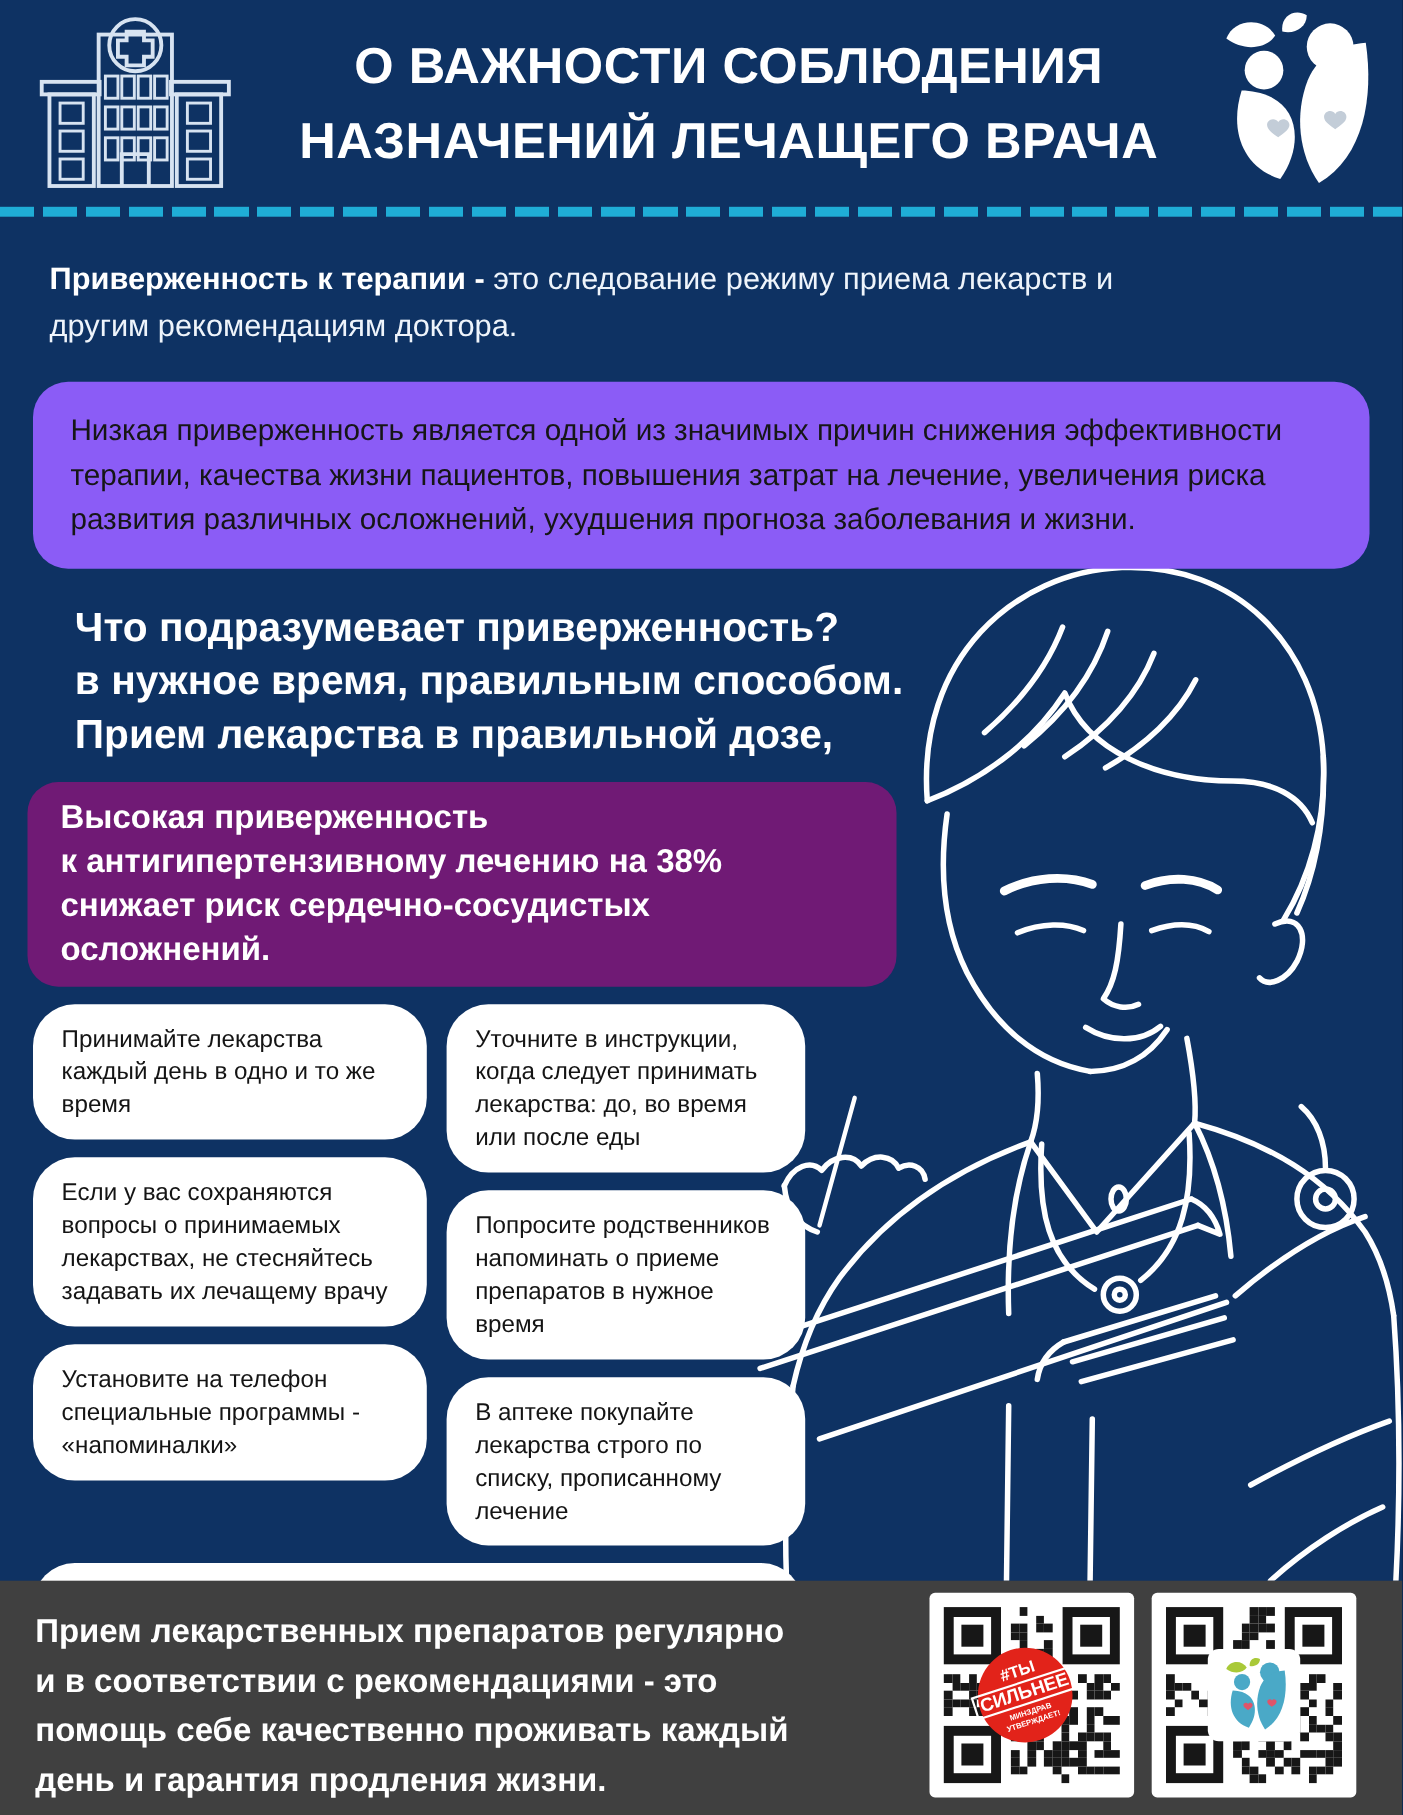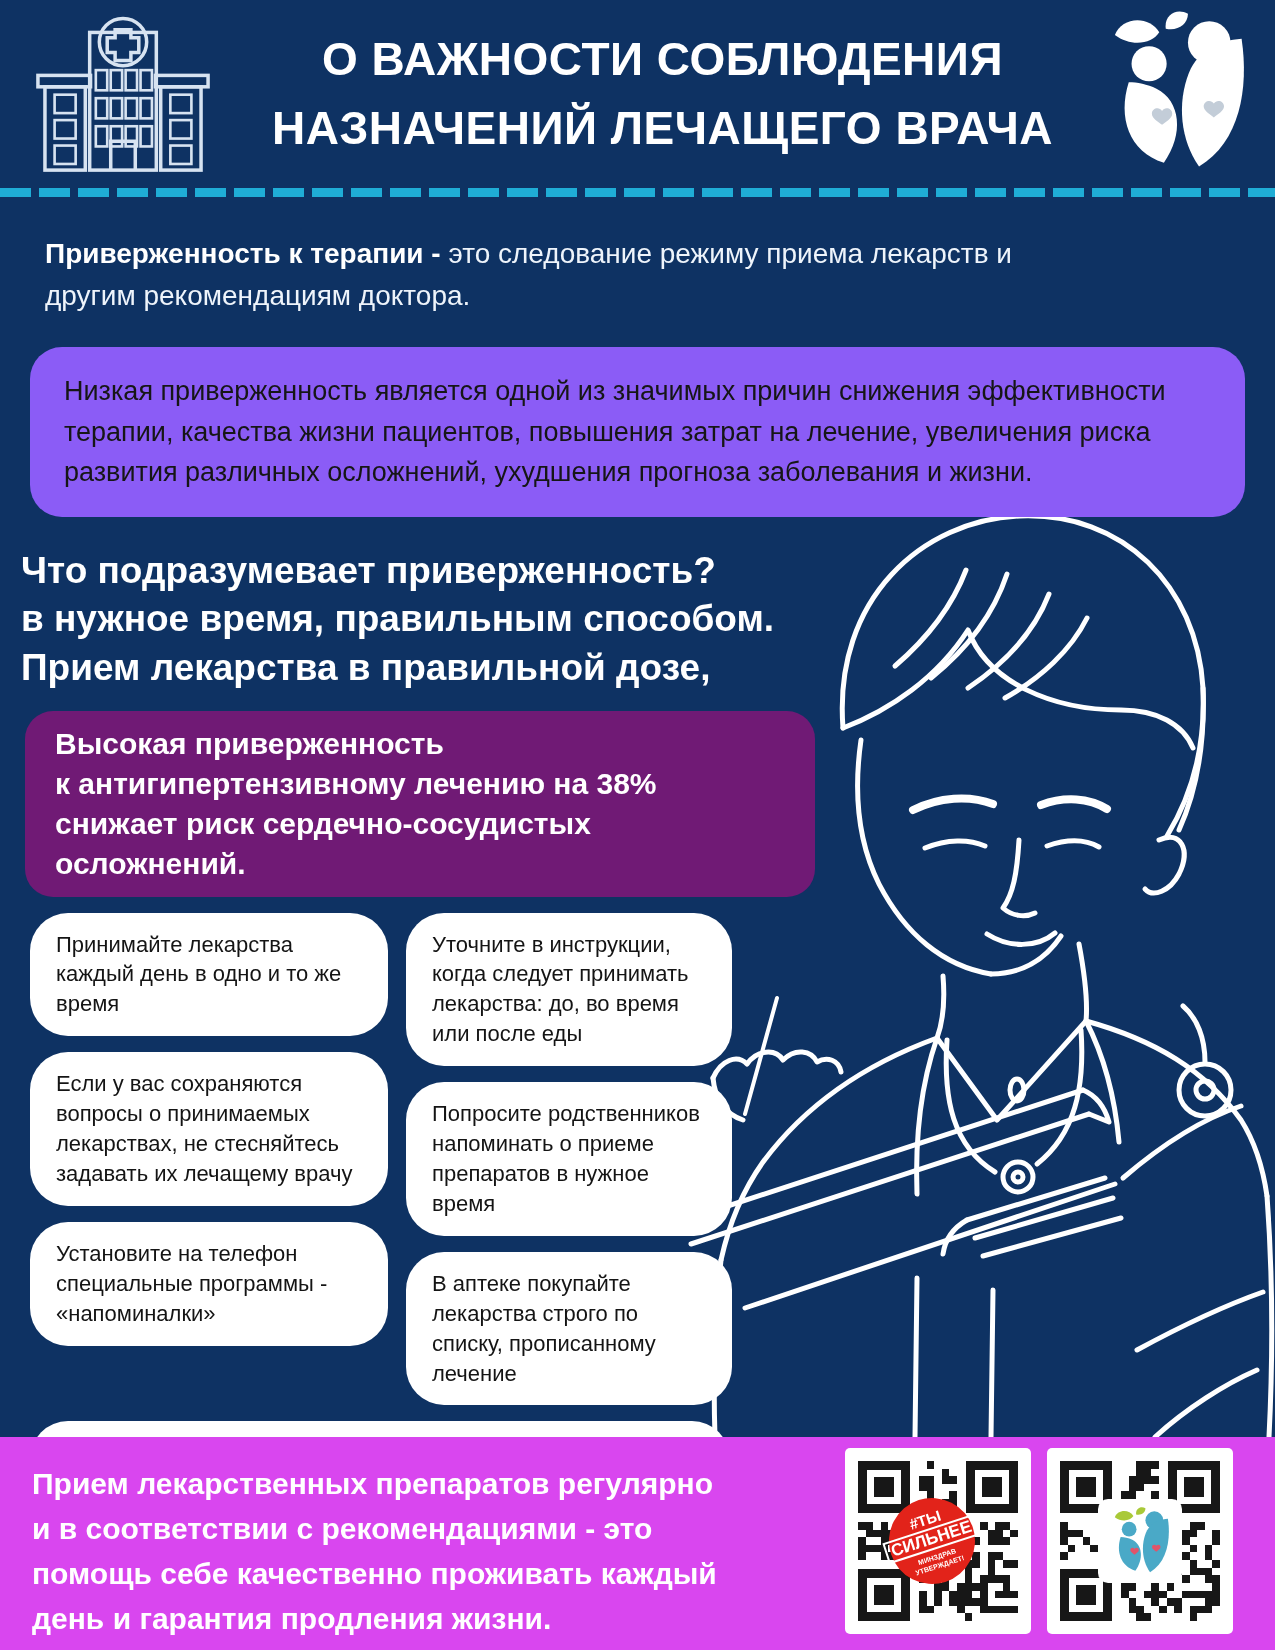--- a/index.html
+++ b/index.html
@@ -14,40 +14,40 @@
 
   
   .intro{margin:36px 45px 17px;max-width:1045px;color:#eef4fb;font-size:28px;line-height:1.5;position:relative;z-index:2;}
   .intro b{color:#fff;}
 
   
   .info-box{margin:30px 30px 0;background:#8b5cf6;border-radius:32px;padding:24px 34px;
             color:#161616;font-size:27px;line-height:1.5;position:relative;z-index:2;}
 
   
-  .question{margin:30px 21px 0;color:#fff;font-weight:800;font-size:37px;line-height:1.32;position:relative;z-index:2;}
+  .question{margin:30px 68px 0;color:#fff;font-weight:800;font-size:37px;line-height:1.32;position:relative;z-index:2;}
 
   
   .highlight{margin:18px 0 0 25px;width:790px;box-sizing:border-box;background:#701a75;border-radius:28px;
              padding:13px 30px;color:#fff;font-weight:800;font-size:30px;line-height:1.33;position:relative;z-index:2;}
 
   
   .tips{margin:16px 30px 0;display:flex;gap:18px;position:relative;z-index:2;}
   .tip-col{display:flex;flex-direction:column;gap:16px;align-items:center;}
   .tip-col.left{width:358px;}
   .tip-col.right{width:326px;}
   .bubble{background:#fff;border-radius:38px;padding:17px 26px;color:#141414;font-size:22px;line-height:1.36;}
   .bubble.wide{margin:16px 0 0 30px;width:700px;box-sizing:border-box;position:relative;z-index:2;}
 
   
   .doctor{position:absolute;left:685px;top:478px;width:590px;height:959px;z-index:1;}
   .doctor svg{display:block;width:100%;height:100%;}
 
   
-  .footer{position:absolute;left:0;right:0;bottom:0;height:213px;background:#d946ef;display:flex;z-index:4;}
+  .footer{position:absolute;left:0;right:0;bottom:0;height:213px;background:#404040;display:flex;z-index:4;}
   .footer-text{flex:1;padding:24px 10px 0 32px;color:#fff;font-weight:800;font-size:30px;line-height:1.5;}
   .qr-row{display:flex;gap:16px;margin:11px 42px 0 0;}
   .qr-card{width:186px;height:186px;background:#fff;border-radius:5px;position:relative;box-sizing:border-box;}
   .qr-grid{position:absolute;inset:13px;display:grid;grid-template-columns:repeat(21,1fr);grid-template-rows:repeat(21,1fr);}
   .qr-grid div.on{background:#171717;}
   .finder{position:absolute;width:52px;height:52px;border:9px solid #171717;box-sizing:border-box;background:#fff;}
   .finder i{position:absolute;inset:7px;background:#171717;display:block;}
   .f-tl{top:13px;left:13px;} .f-tr{top:13px;right:13px;} .f-bl{bottom:13px;left:13px;}
   .badge-red{position:absolute;width:86px;height:86px;border-radius:50%;background:#e2231a;top:50%;left:47%;
              transform:translate(-50%,-50%) rotate(-18deg);color:#fff;display:flex;flex-direction:column;

